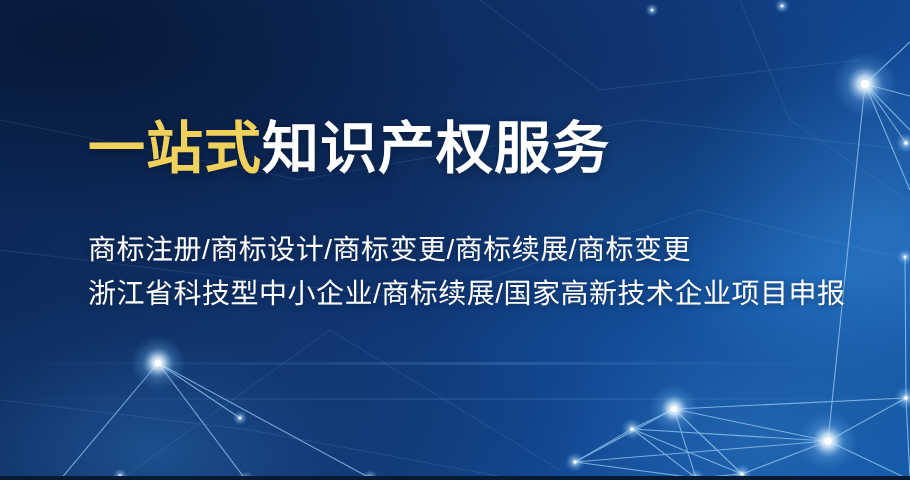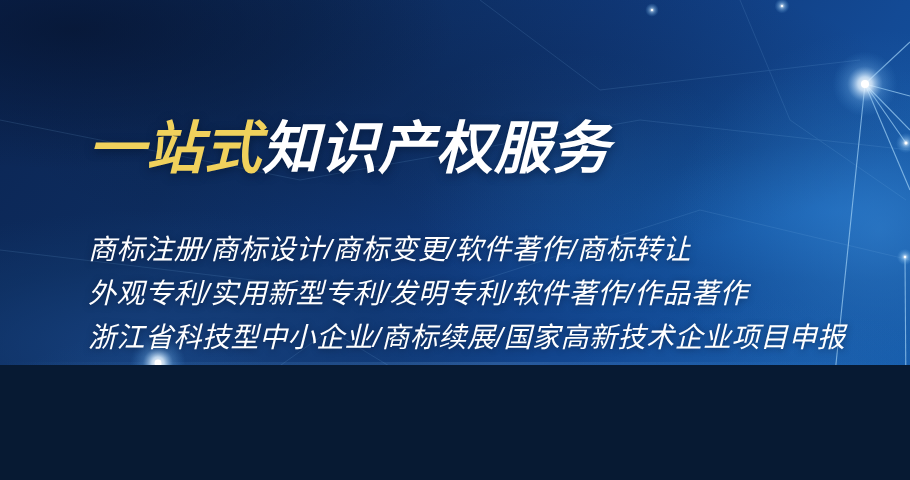--- a/index.html
+++ b/index.html
@@ -1,23 +1,22 @@
 <!DOCTYPE html>
 <html lang="zh-CN"><head>
 <meta charset="utf-8">
 <title>一站式知识产权服务</title>
 <style>
   html,body{margin:0;padding:0;background:#071a33;}
   #banner{
     position:relative;
-    width:910px;height:365px;
+    width:910px;height:476px;
     overflow:hidden;
     font-family:"Liberation Sans","DejaVu Sans",sans-serif;
     background:#0d2c5e;
-    font-style:italic;
   }
   
   .bg-base{
     position:absolute;inset:0;
     background:
       radial-gradient(ellipse 70% 60% at 92% 58%, #1a63b4 0%, rgba(20,85,160,0.55) 32%, rgba(13,50,110,0) 66%),
       radial-gradient(ellipse 55% 50% at 18% 95%, #16407d 0%, rgba(18,58,112,0.45) 45%, rgba(12,40,88,0) 75%),
       linear-gradient(128deg, #0b2553 0%, #0d2c5e 26%, #10397a 52%, #134a95 76%, #1257a6 100%);
   }
   .bg-vignette{
@@ -215,19 +214,18 @@
       <path d="M0 400 L250 430 L520 480"></path>
       <path d="M740 0 L790 120 L906 200"></path>
     </g>
   </svg>
 
   <div class="content">
     <h1 class="headline">
       <span class="gold">一站式</span><span class="white">知识产权服务</span>
     </h1>
     <ul class="sublist" id="service-lines">
-      <li>商标注册/商标设计/商标变更/软件著作/商标转让</li>
-      <li>外观专利/实用新型专利/发明专利/软件著作/作品著作</li>
+      <li>商标注册/商标设计/商标变更/商标续展/商标变更</li>
       <li>浙江省科技型中小企业/商标续展/国家高新技术企业项目申报</li>
     </ul>
   </div>
 
 </div>
 
 </body></html>

